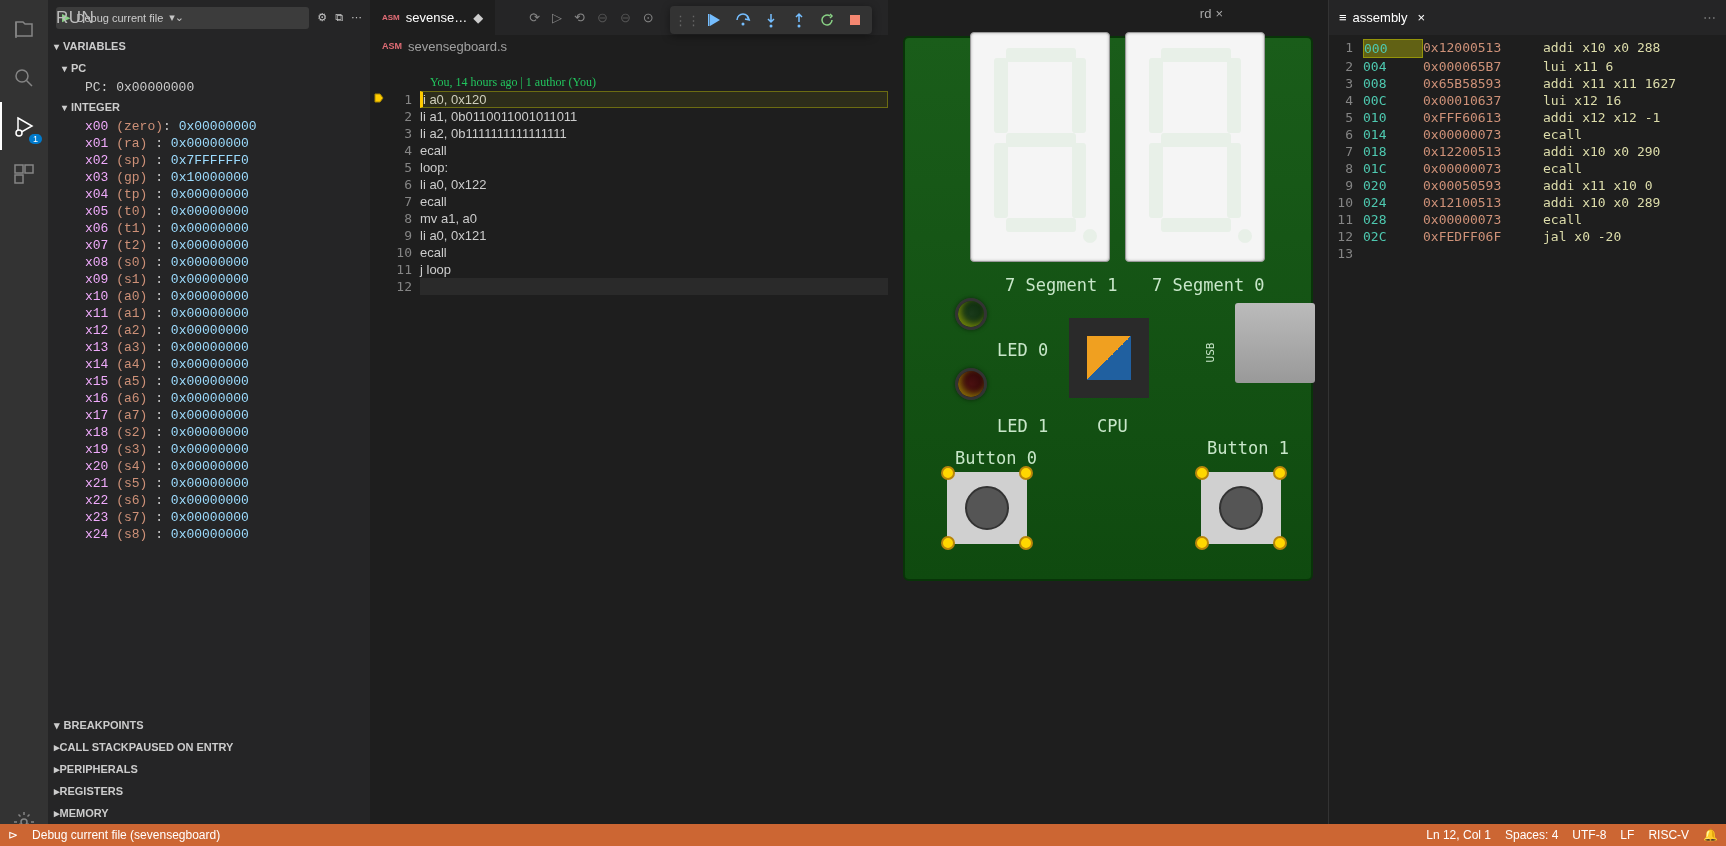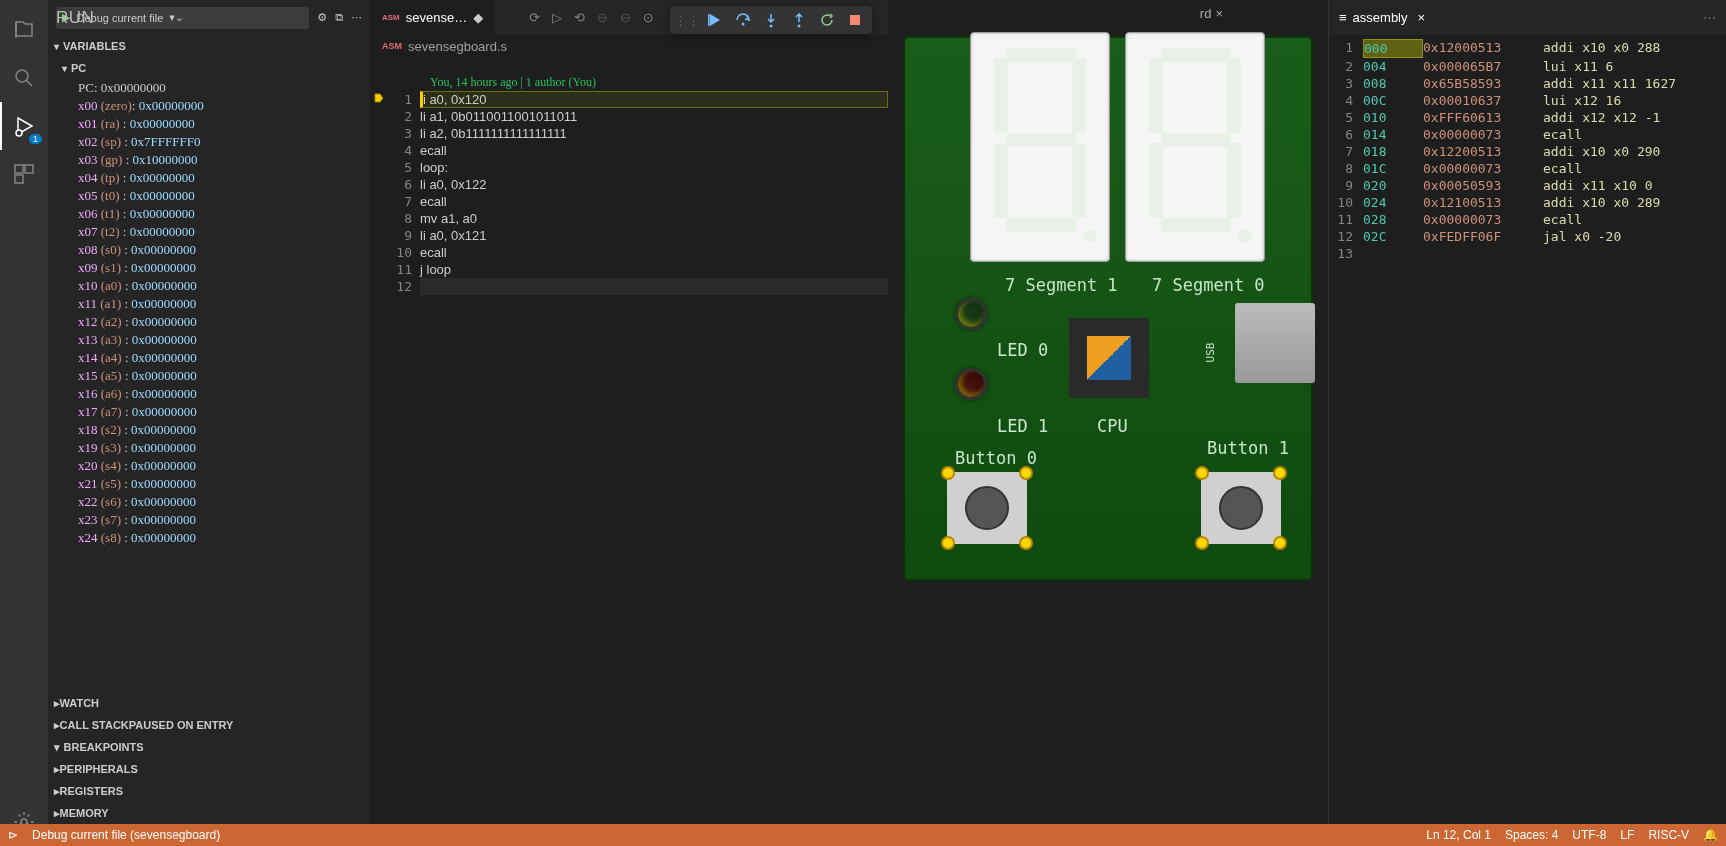--- a/index.html
+++ b/index.html
@@ -19,21 +19,21 @@
 .side { width:322px; background:#252526; display:flex; flex-direction:column; overflow:hidden; }
 .side-top { height:35px; display:flex; align-items:center; padding:0 8px; gap:8px; color:#ccc; font-size:11px; }
 .side-top .lbl { color:#bbb; letter-spacing:.5px; }
 .cfg { flex:1; display:flex; align-items:center; gap:6px; background:#3c3c3c; border-radius:3px; height:22px; padding:0 6px; }
 .cfg .play { color:#89d185; }
 .cfg .chev { color:#c5c5c5; }
 .topico { color:#c5c5c5; cursor:pointer; }
 .secthead { height:22px; display:flex; align-items:center; gap:4px; padding:0 6px; font-size:11px; font-weight:700; color:#ccc; text-transform:uppercase; cursor:pointer; }
 .secthead .chev { font-size:10px; }
 .sub { padding-left:14px; }
-.varrow { padding:1px 0 1px 30px; font-family:Liberation Serif, serif; font-size:13px; color:#ccc; cursor:default; }
+.varrow { padding:1px 0 1px 30px; font-family:Liberation Mono, monospace; font-size:13px; color:#ccc; cursor:default;margin-left:7px; }
 .varrow .rn{ color:#f0abfc;}
 .varrow .al{ color:#ce9178;}
 .varrow .vv{ color:#9cdcfe;}
 .side .scroll { overflow:auto; flex:1; }
 .collhead { height:22px; display:flex; align-items:center; padding:0 6px; font-size:11px; font-weight:700; color:#ccc; text-transform:uppercase; cursor:pointer;}
 .collhead .chev { margin-right:4px;}
 
 
 .editor { flex:1; display:flex; flex-direction:column; background:#1e1e1e; position:relative; }
 .tabs { height:35px; background:#252526; display:flex; align-items:center; }
@@ -161,20 +161,24 @@
     <div class="scroll">
       <div class="secthead">
           <span class="chev"></span>
           <span>VARIABLES</span>
         </div>
       <div class="secthead sub">
           <span class="chev"></span>
           <span>PC</span>
         </div>
       <div class="varrow"><span>PC: 0x00000000</span></div>
+      <div class="secthead sub">
+          <span class="chev"></span>
+          <span>Integer</span>
+        </div>
       <div id="regs">
           <div class="varrow"><span class="rn">x00</span> <span class="al">(zero)</span>: <span class="vv">0x00000000</span></div>
           <div class="varrow"><span class="rn">x01</span> <span class="al">(ra)  </span>: <span class="vv">0x00000000</span></div>
           <div class="varrow"><span class="rn">x02</span> <span class="al">(sp)  </span>: <span class="vv">0x7FFFFFF0</span></div>
           <div class="varrow"><span class="rn">x03</span> <span class="al">(gp)  </span>: <span class="vv">0x10000000</span></div>
           <div class="varrow"><span class="rn">x04</span> <span class="al">(tp)  </span>: <span class="vv">0x00000000</span></div>
           <div class="varrow"><span class="rn">x05</span> <span class="al">(t0)  </span>: <span class="vv">0x00000000</span></div>
           <div class="varrow"><span class="rn">x06</span> <span class="al">(t1)  </span>: <span class="vv">0x00000000</span></div>
           <div class="varrow"><span class="rn">x07</span> <span class="al">(t2)  </span>: <span class="vv">0x00000000</span></div>
           <div class="varrow"><span class="rn">x08</span> <span class="al">(s0)  </span>: <span class="vv">0x00000000</span></div>
@@ -190,31 +194,27 @@
           <div class="varrow"><span class="rn">x18</span> <span class="al">(s2)  </span>: <span class="vv">0x00000000</span></div>
           <div class="varrow"><span class="rn">x19</span> <span class="al">(s3)  </span>: <span class="vv">0x00000000</span></div>
           <div class="varrow"><span class="rn">x20</span> <span class="al">(s4)  </span>: <span class="vv">0x00000000</span></div>
           <div class="varrow"><span class="rn">x21</span> <span class="al">(s5)  </span>: <span class="vv">0x00000000</span></div>
           <div class="varrow"><span class="rn">x22</span> <span class="al">(s6)  </span>: <span class="vv">0x00000000</span></div>
           <div class="varrow"><span class="rn">x23</span> <span class="al">(s7)  </span>: <span class="vv">0x00000000</span></div>
           <div class="varrow"><span class="rn">x24</span> <span class="al">(s8)  </span>: <span class="vv">0x00000000</span></div>
         </div>
     </div>
     <div class="collhead">
-        <span class="chevr"></span>
-        <span>WATCH</span>
+        <span class="chev"></span>
+        <span>BREAKPOINTS</span>
       </div>
     <div class="collhead">
         <span class="chevr"></span>
         <span>CALL STACK</span>
         <span class="right">PAUSED ON ENTRY</span>
-      </div>
-    <div class="collhead">
-        <span class="chev"></span>
-        <span>BREAKPOINTS</span>
       </div>
     <div class="collhead">
         <span class="chevr"></span>
         <span>PERIPHERALS</span>
       </div>
     <div class="collhead">
         <span class="chevr"></span>
         <span>REGISTERS</span>
       </div>
     <div class="collhead">

